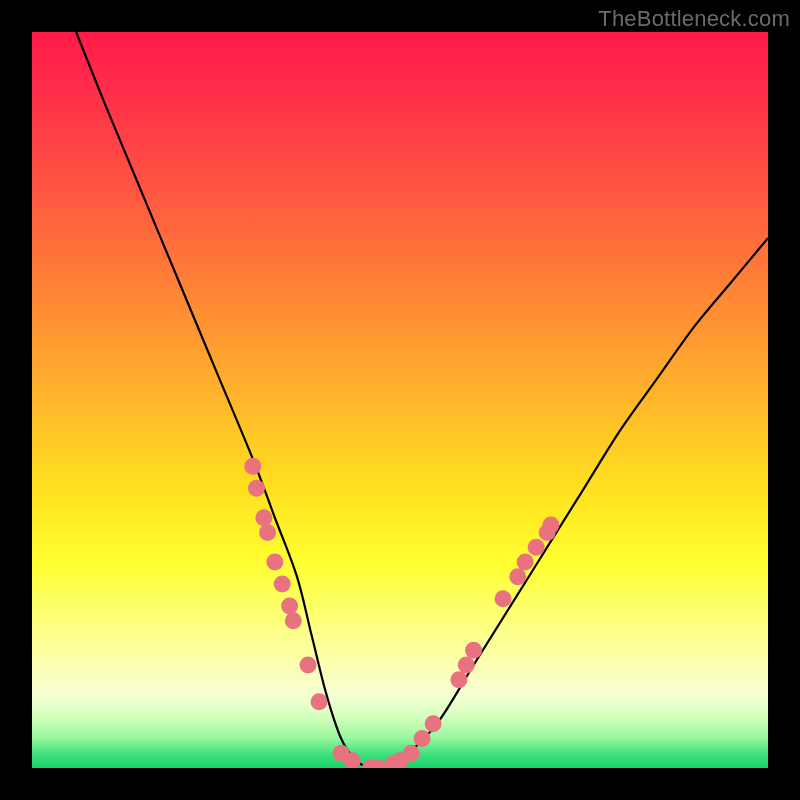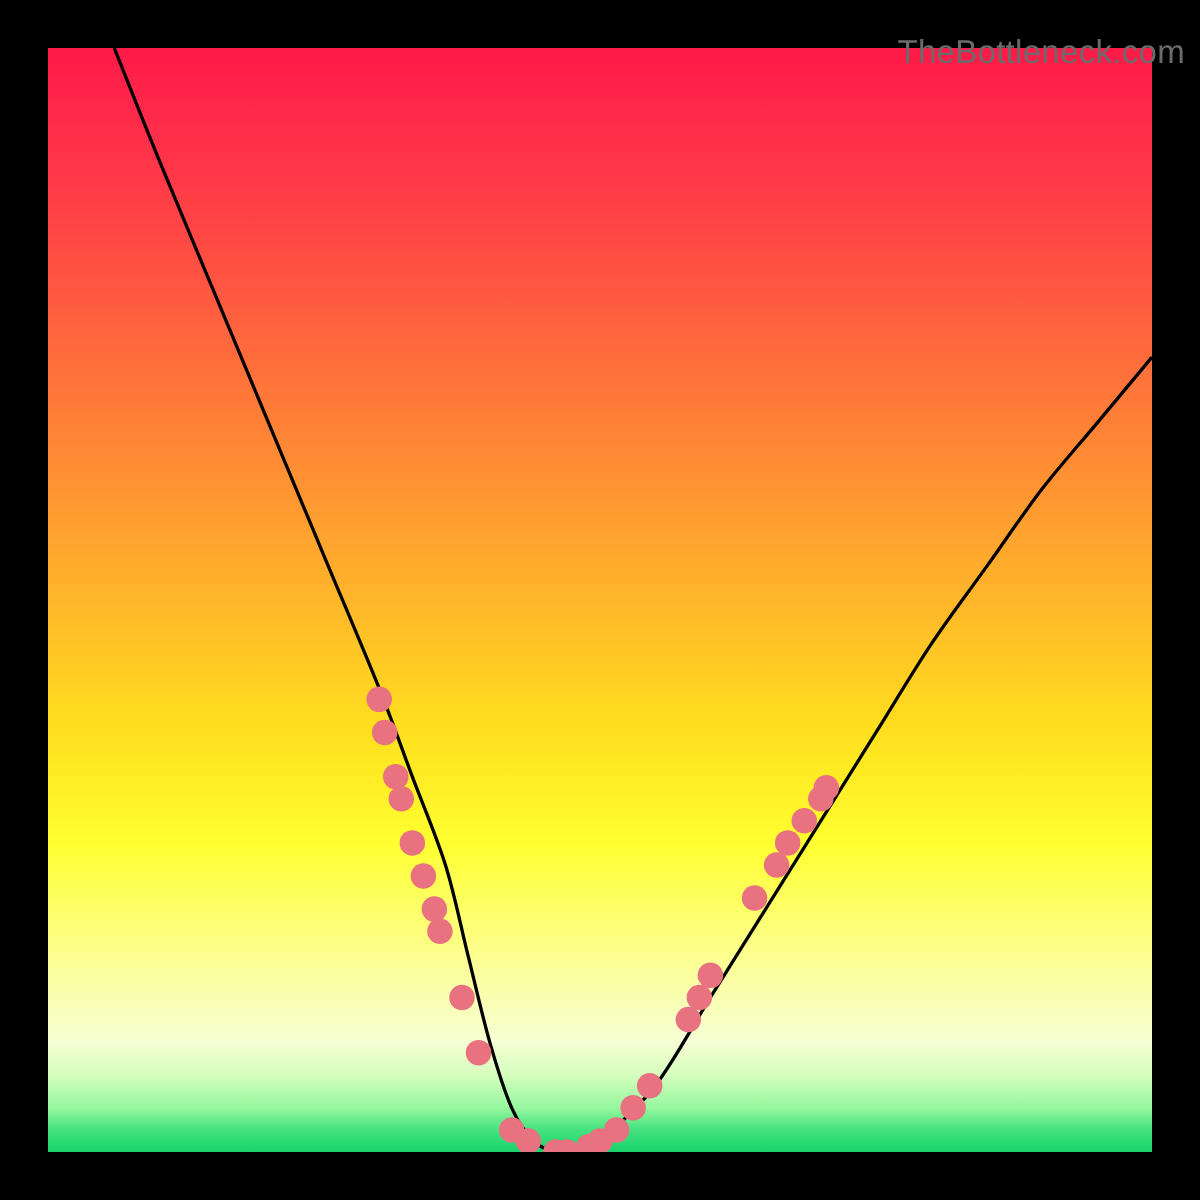--- a/index.html
+++ b/index.html
@@ -39,21 +39,21 @@
       #fcffa0 84%,
       #f6ffd4 90%,
       #d6ffbe 93%,
       #96f79e 96%,
       #44e27e 98%,
       #17d36a 100%
     );
   }
   .watermark {
     position: absolute;
-    top: 22px;
+    top: 6px;
     right: 10px;
     color: #6b6b6b;
     font-size: 22px;
     font-weight: 500;
     letter-spacing: 0.2px;
     user-select: none;
   }
   svg.curve {
     position: absolute;
     inset: 0;

